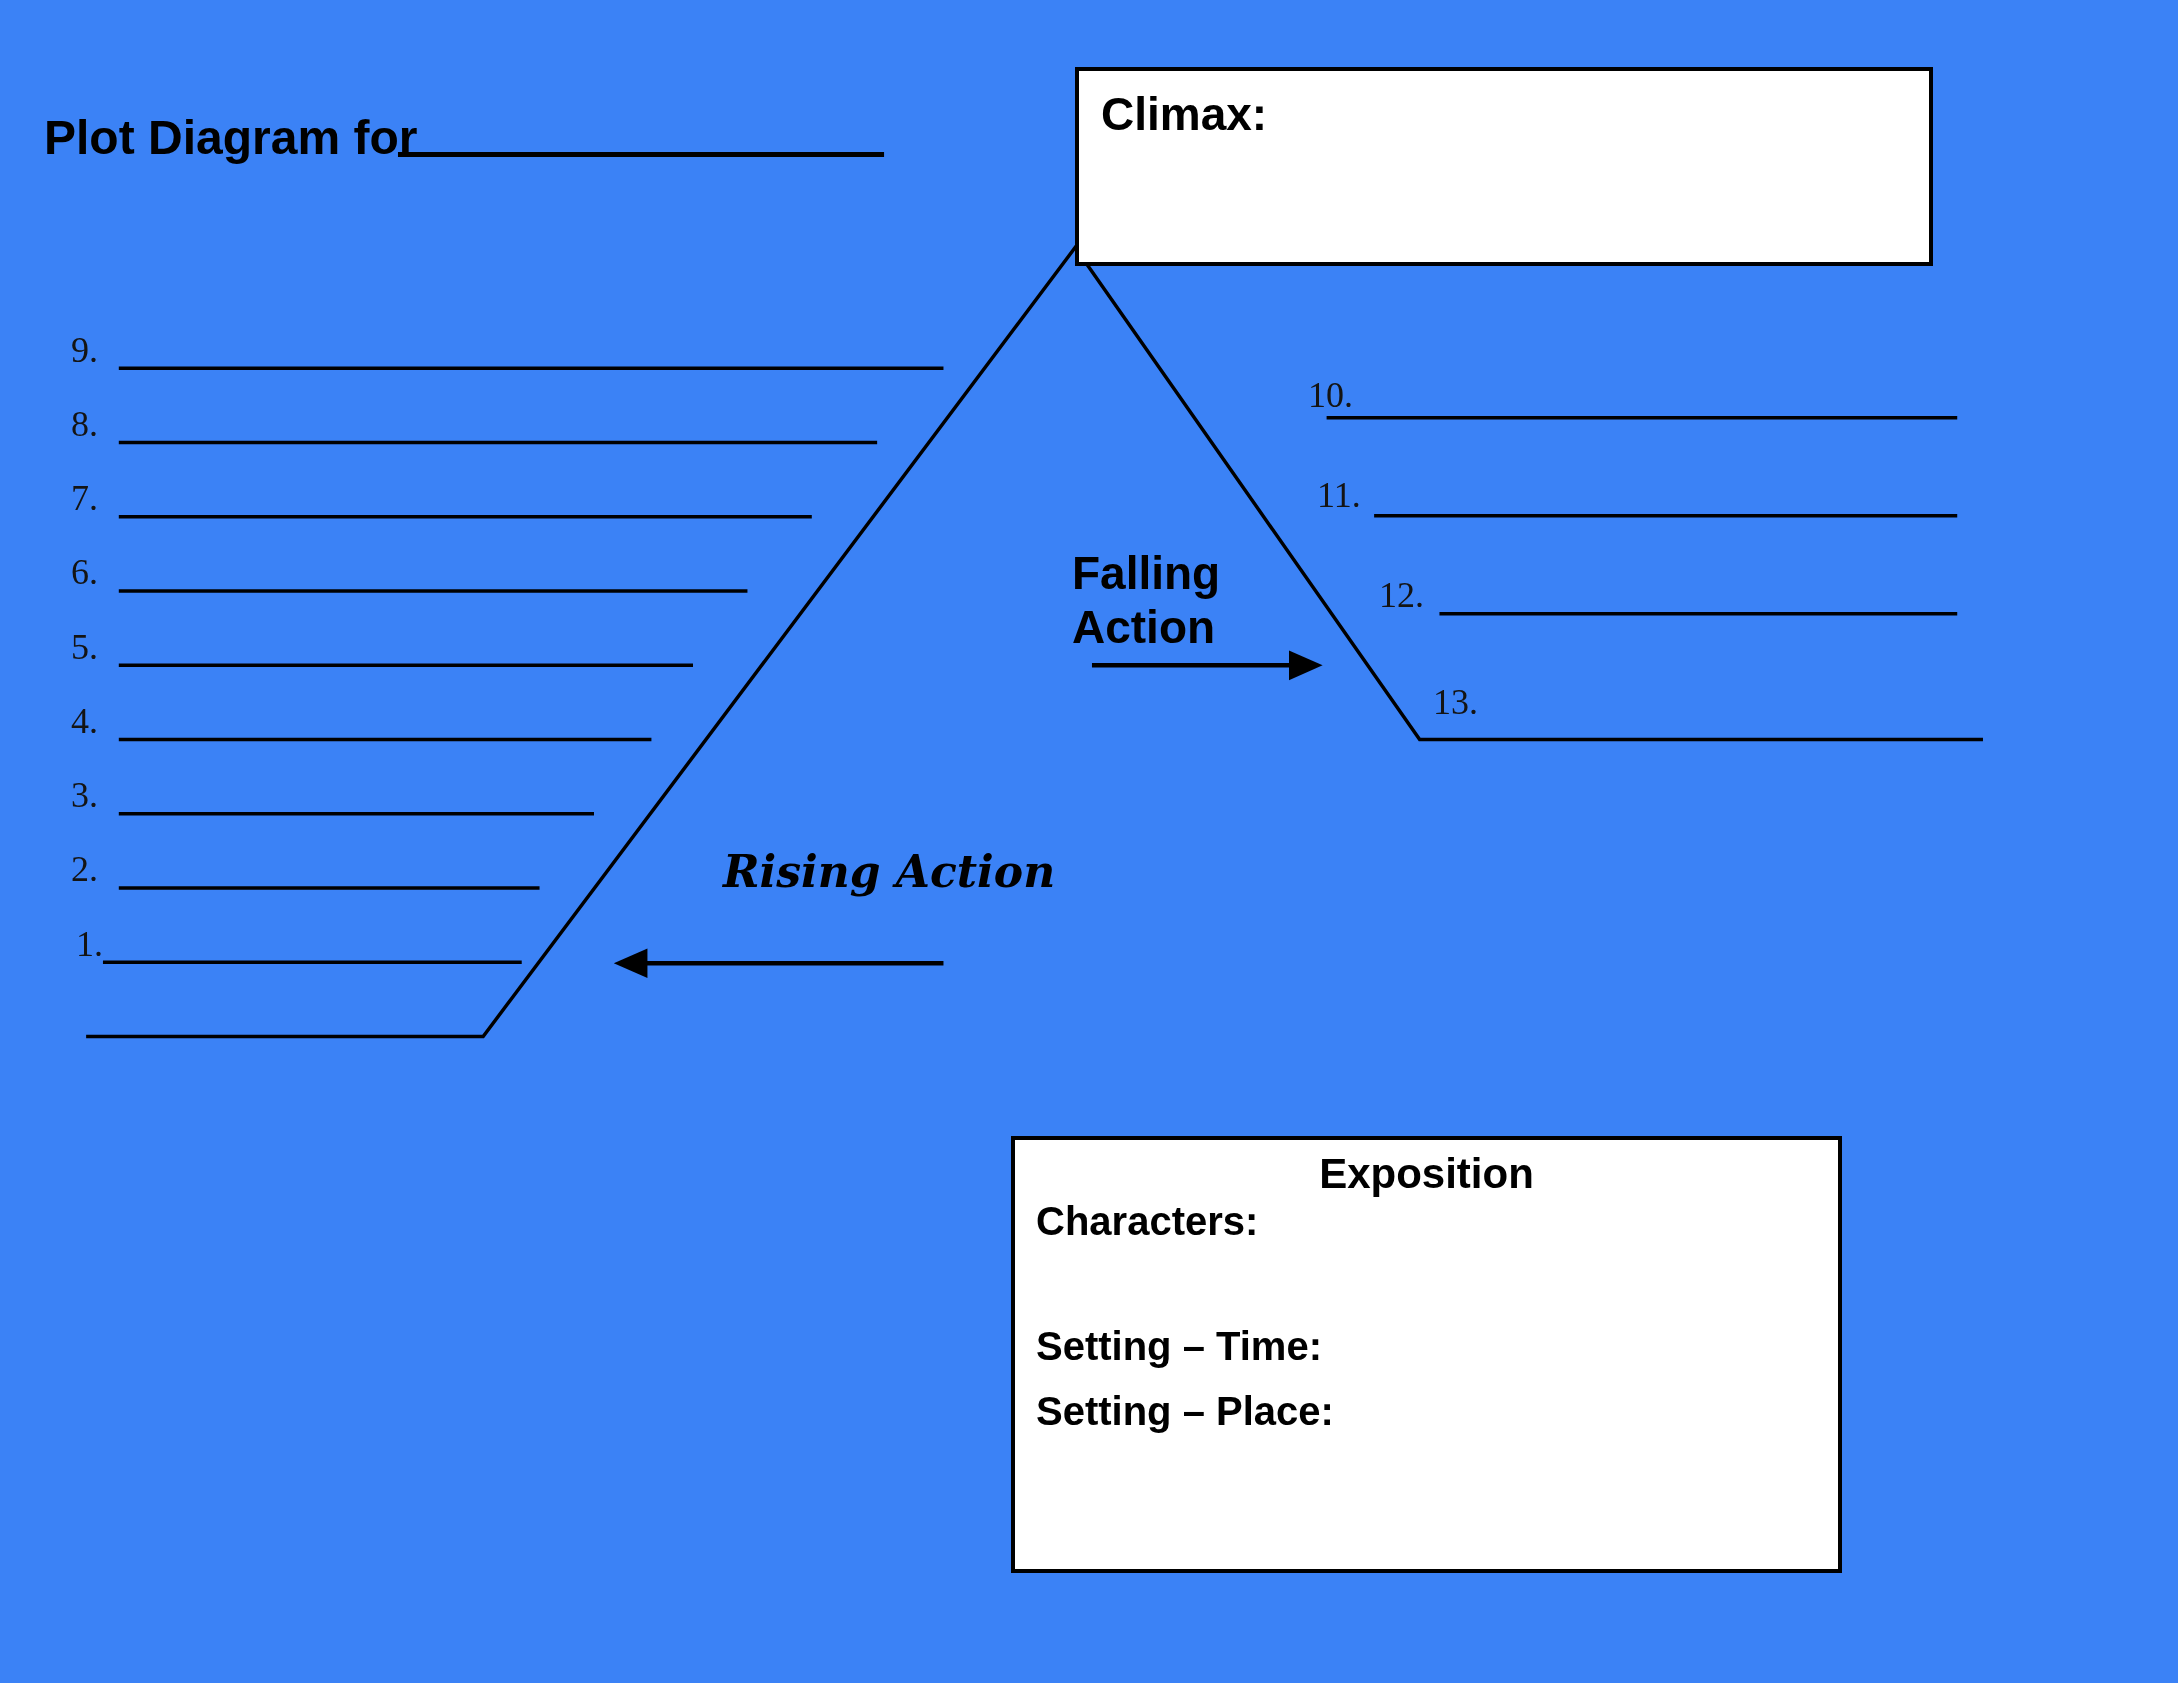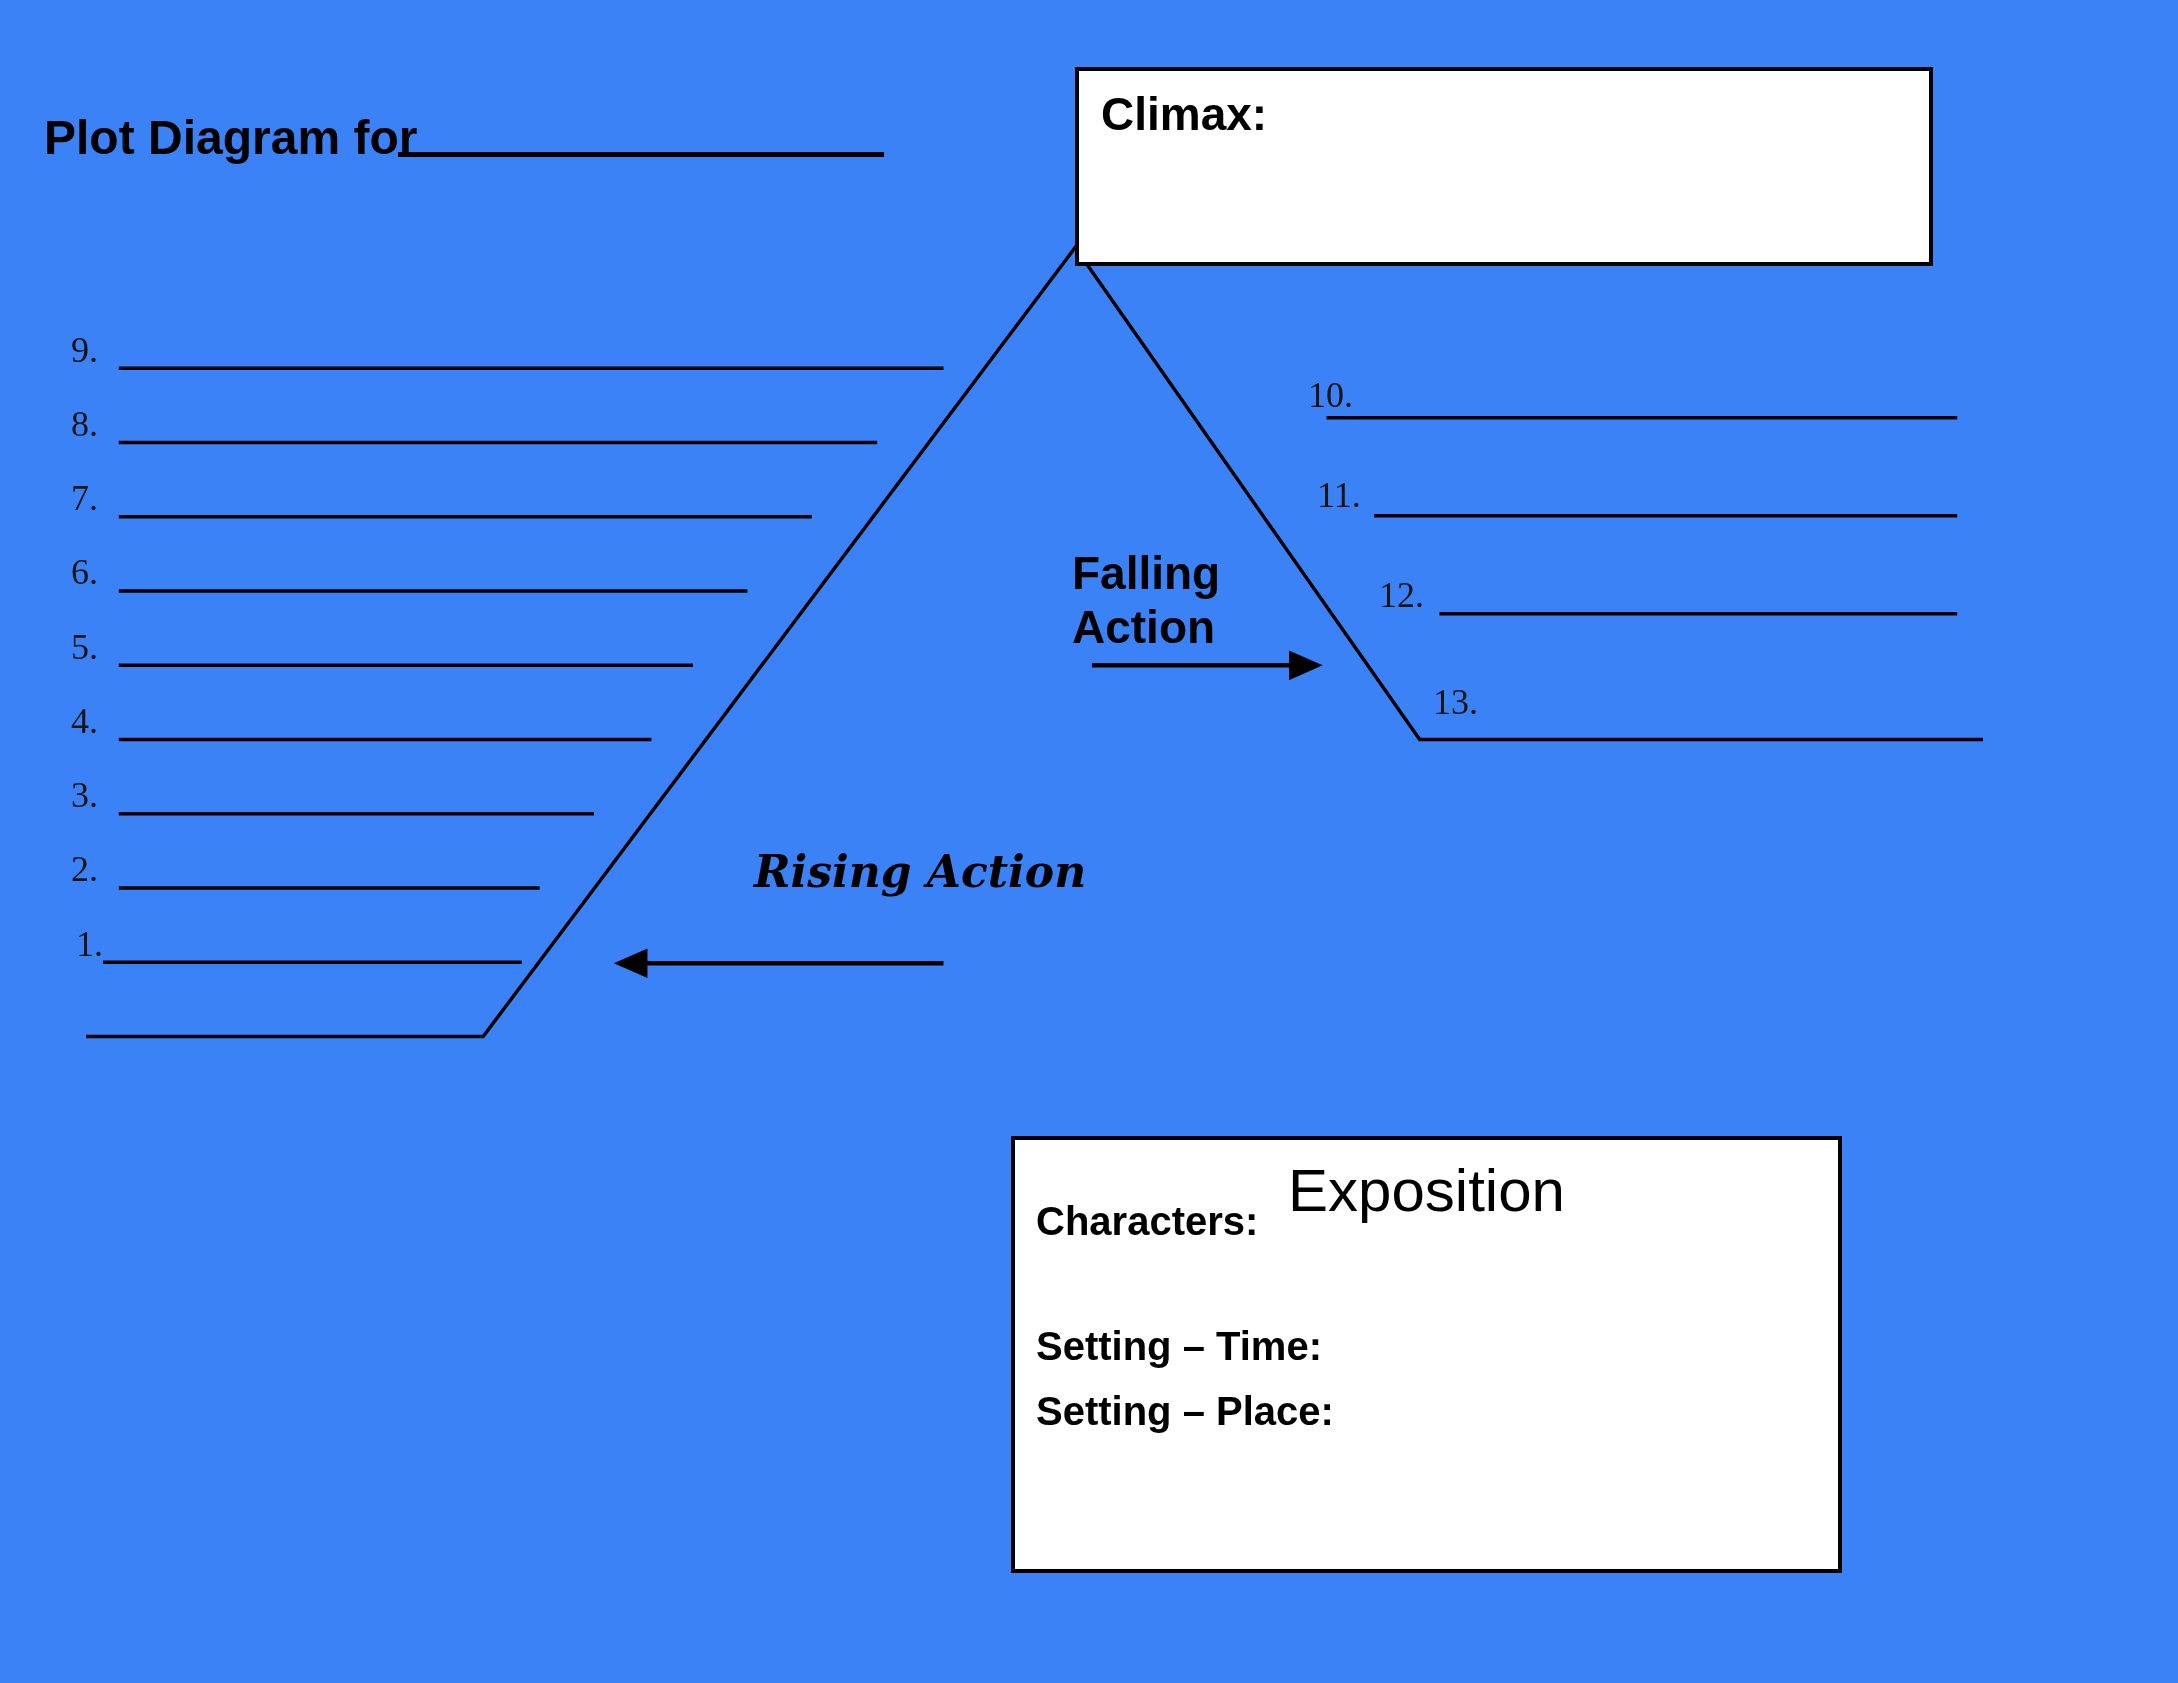--- a/index.html
+++ b/index.html
@@ -34,35 +34,35 @@
     background:#fff;
   }
   .box-climax{left:1075px;top:46px;width:858px;height:199px;margin-top:21px;}
   .box-climax .box-label{padding:16px 0 0 22px;}
   .box-resolution{left:1439px;top:787px;width:608px;height:226px;}
   .box-resolution .box-label{padding:24px 0 0 38px;}
   .box-exposition{left:1011px;top:1136px;width:831px;height:437px;}
   .box-label{font-size:46px;font-weight:bold;}
 
   .exposition-title{
-    margin-top:16px;
+    margin-top:10px;
     text-align:center;
-    font-size:60px;font-weight:normal;
+    font-size:42px;font-weight:bold;
   }
   .expo-field{
     position:absolute;left:21px;
     font-size:40px;font-weight:bold;
     white-space:nowrap;
   }
   .expo-characters{top:59px;}
   .expo-time{top:184px;}
   .expo-place{top:249px;}
 
   .rising-label{
-    position:absolute;left:754px;top:846px;width:248px;
+    position:absolute;left:723px;top:846px;width:248px;
     text-align:left;
     font-family:"DejaVu Serif", serif;
     font-style:italic;font-weight:bold;
     font-size:44px;
     white-space:nowrap;
   }
   .falling-label{
     position:absolute;left:1072px;top:546px;width:188px;
     font-size:46px;font-weight:bold;line-height:1.18;
   }

